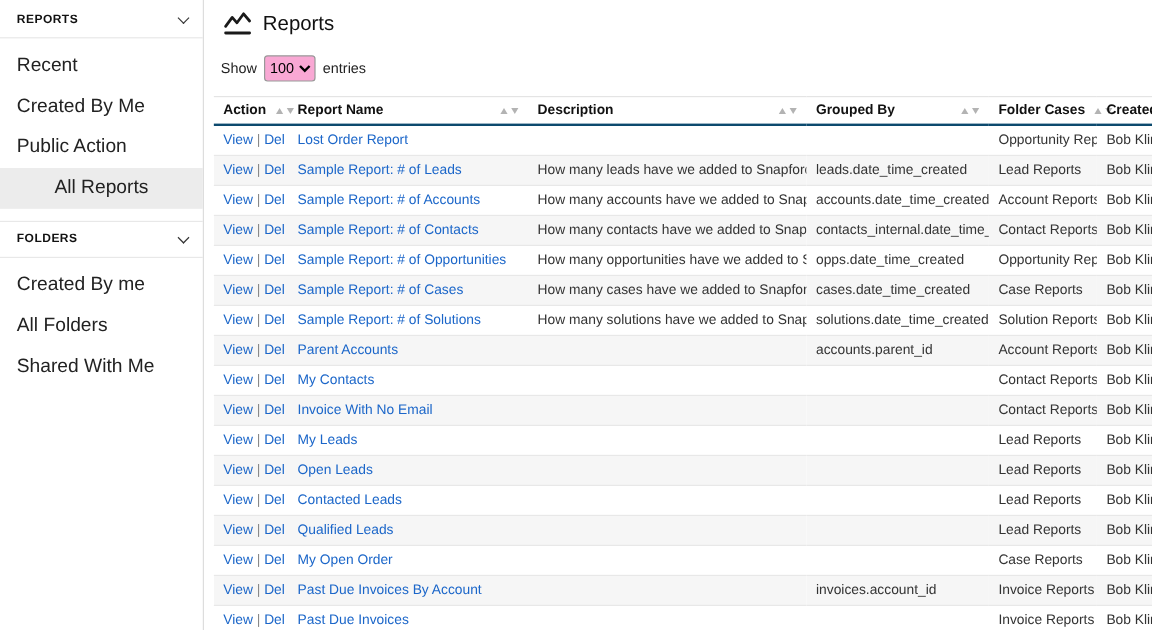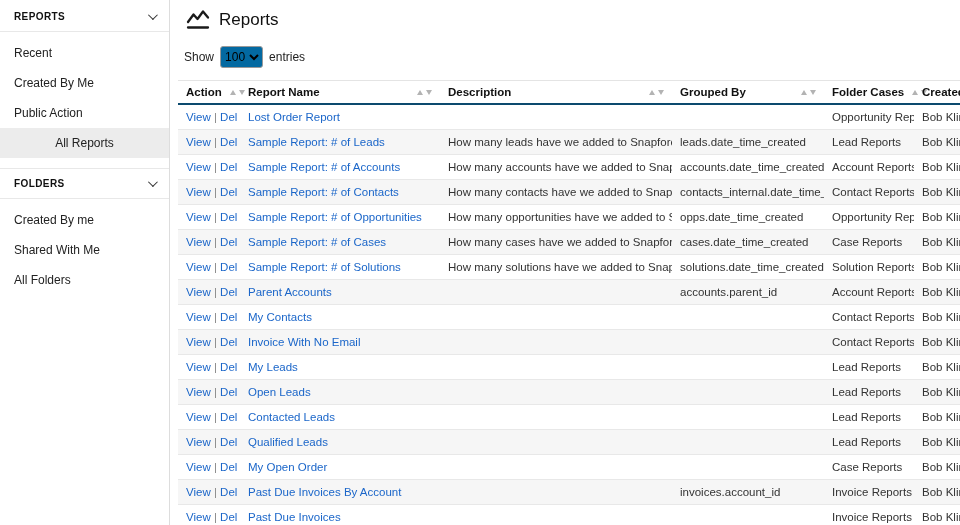--- a/index.html
+++ b/index.html
@@ -14,32 +14,32 @@
   
   .sidebar { width:170px; min-width:170px; background:#fff; border-right:1px solid #ddd; padding-top:2px; }
   .sb-section + .sb-section { border-top:1px solid #e8e8e8; margin-top:10px; }
   .sb-header {
     display:flex; justify-content:space-between; align-items:center;
     padding:9px 14px; font-size:10px; font-weight:bold; letter-spacing:.4px;
     color:#111; border-bottom:1px solid #e8e8e8; cursor:pointer;
   }
   .chev { width:7px; height:7px; border-right:1.6px solid #333; border-bottom:1.6px solid #333; transform:rotate(45deg) translateY(-2px); }
   .sb-items { padding-top:6px; }
-  .sb-item { padding:8px 14px; font-size:12px; color:#222; cursor:pointer; white-space:nowrap; }
+  .sb-item { padding:8px 14px; font-size:16px; color:#222; cursor:pointer; white-space:nowrap; }
   .sb-item.active { background:#ececec;text-align:center; }
 
   
   .main { flex:1; position:relative; padding-left:8px; }
   .page-header { display:flex; align-items:center; gap:9px; padding:9px 0 4px 8px; }
   .chart-icon { display:flex; align-items:center; }
   .title { font-size:17px; font-weight:500; color:#111; }
 
   .controls { display:flex; justify-content:space-between; align-items:center; padding:12px 0 12px 6px; font-size:12px; }
   .show-group { display:flex; align-items:center; gap:6px; }
-  .entries-select { font-size:12px; height:22px; border:1px solid #999; border-radius:3px; background:#0369a1; }
+  .entries-select { font-size:12px; height:22px; border:1px solid #999; border-radius:3px; background:#f9a8d4; }
 
   
   .table-wrap { overflow:hidden; }
   table { border-collapse:collapse; table-layout:fixed; width:852px; font-size:11.5px; }
   thead th {
     text-align:left; font-weight:bold; color:#111;
     padding:5px 8px; border-top:1px solid #e4e4e4; border-bottom:2px solid #0c4a6e;
     cursor:pointer; white-space:nowrap;
   }
   th:nth-child(1){width:62px;} th:nth-child(2){width:200px;} th:nth-child(3){width:232px;}
@@ -73,22 +73,22 @@
             <div class="sb-item active">All Reports</div>
           </div>
         </div>
         <div class="sb-section">
           <div class="sb-header">
             <span>FOLDERS</span>
             <span class="chev"></span>
           </div>
           <div class="sb-items">
             <div class="sb-item">Created By me</div>
+            <div class="sb-item">All Folders</div>
             <div class="sb-item">Shared With Me</div>
-            <div class="sb-item">All Folders</div>
           </div>
         </div>
       </div>
   </aside>
 
   <main class="main">
 
     <div class="page-header">
       <span class="chart-icon">
         <svg width="24" height="21" viewBox="0 0 24 21" fill="none">

